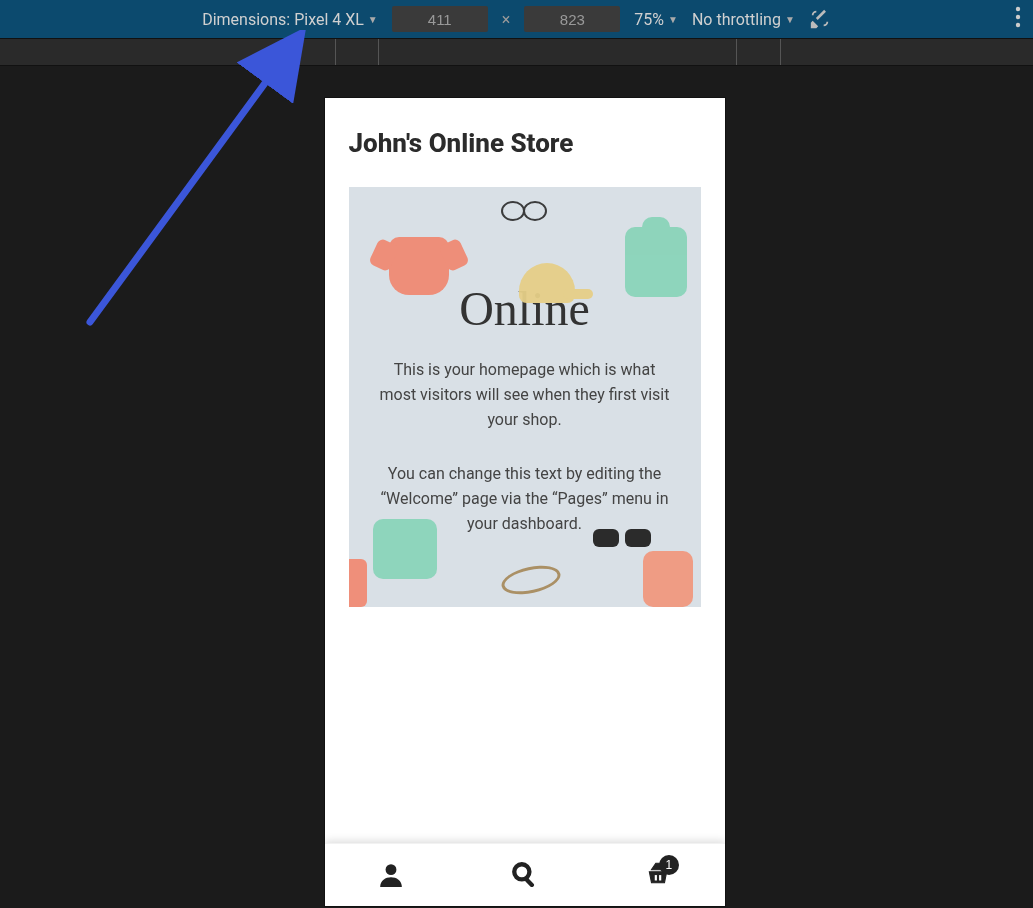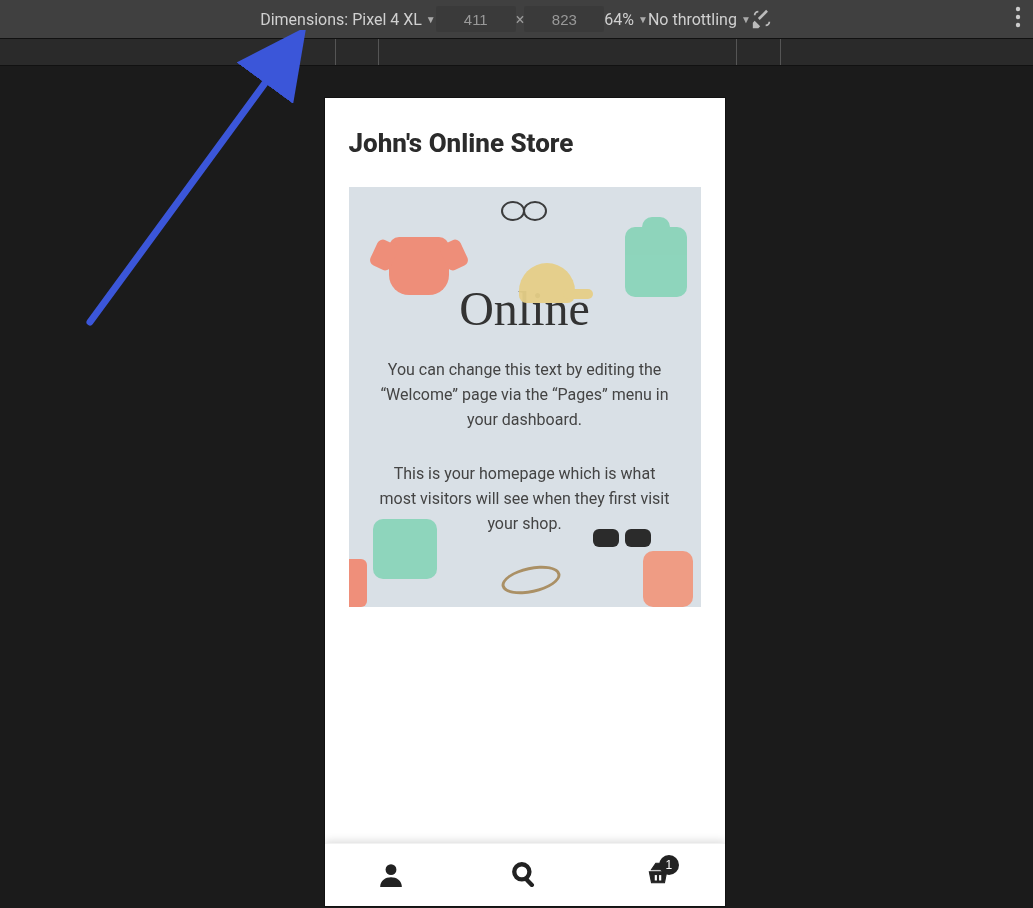--- a/index.html
+++ b/index.html
@@ -4,26 +4,26 @@
   <style>
     * {margin:0;padding:0;box-sizing:border-box;}
     body {
       width:1033px;height:908px;
       background:#1b1b1b;
       font-family:-apple-system,BlinkMacSystemFont,"Segoe UI",Roboto,sans-serif;
       overflow:hidden;position:relative;
     }
     
     .devtools-toolbar{
-      height:38px;background:#404040;display:flex;align-items:center;
-      padding:0 14px;color:#d0d0d0;font-size:16px;
+      height:38px;background:#0c4a6e;display:flex;align-items:center;
+      gap:14px;padding:0 14px;color:#d0d0d0;font-size:16px;
       justify-content:center;position:relative;
     }
     .tb-input{
-      width:80px;height:26px;background:#3a3a3a;border:none;color:#999;
+      width:96px;height:26px;background:#3a3a3a;border:none;color:#999;
       text-align:center;font-size:15px;border-radius:2px;
     }
     .tb-x{color:#999;}
     .tb-drop{display:flex;align-items:center;gap:4px;cursor:pointer;}
     .tri{font-size:10px;color:#aaa;}
     .tb-rotate svg, .tb-more svg{fill:#ccc;}
     .tb-rotate{display:flex;align-items:center;cursor:pointer;}
     .tb-more{position:absolute;right:12px;cursor:pointer;}
     .rulebar{height:28px;background:#2a2a2a;border-top:1px solid #111;border-bottom:1px solid #111;position:relative;}
     .rulebar::before,.rulebar::after{content:"";}
@@ -105,21 +105,21 @@
 <div class="devtools-toolbar">
   <div class="tb-drop">
     <span>Dimensions:</span>
     <span>Pixel 4 XL</span>
     <span class="tri">▼</span>
   </div>
   <input class="tb-input" value="411" style="">
   <span class="tb-x">×</span>
   <input class="tb-input" value="823" style="">
   <div class="tb-drop">
-    <span>64%</span>
+    <span>75%</span>
     <span class="tri">▼</span>
   </div>
   <div class="tb-drop">
     <span>No throttling</span>
     <span class="tri">▼</span>
   </div>
   <div class="tb-rotate">
     <svg width="22" height="22" viewBox="0 0 24 24">
         <path d="M16.5 2l2 2-9 9-2-2 9-9zM4 14l6 6-2 2H2v-6l2-2zm17 1a5 5 0 01-5 5v-2a3 3 0 003-3h2zM8 3a5 5 0 00-5 5h2a3 3 0 013-3V3z" fill="#bbb"></path>
       </svg>
@@ -150,22 +150,22 @@
         <div class="prod shirt-o"></div>
         <div class="prod glasses-top"></div>
         <div class="prod sweater-g"></div>
         <div class="prod cap"></div>
         <div class="prod sweater-g2"></div>
         <div class="prod shirt2"></div>
         <div class="prod shirt3"></div>
         <div class="prod belt"></div>
         <div class="prod sunglasses"></div>
         <h1>Online</h1>
+        <p>This is your homepage which is what most visitors will see when they first visit your shop.</p>
         <p>You can change this text by editing the “Welcome” page via the “Pages” menu in your dashboard.</p>
-        <p>This is your homepage which is what most visitors will see when they first visit your shop.</p>
       </div>
 
     </div>
 
     <div class="bottom-nav">
       <button class="nav-btn">
         <span>
           <svg viewBox="0 0 24 24">
               <circle cx="12" cy="8" r="5"></circle>
               <path d="M2 24c0-6 5-9 10-9s10 3 10 9H2z"></path>

